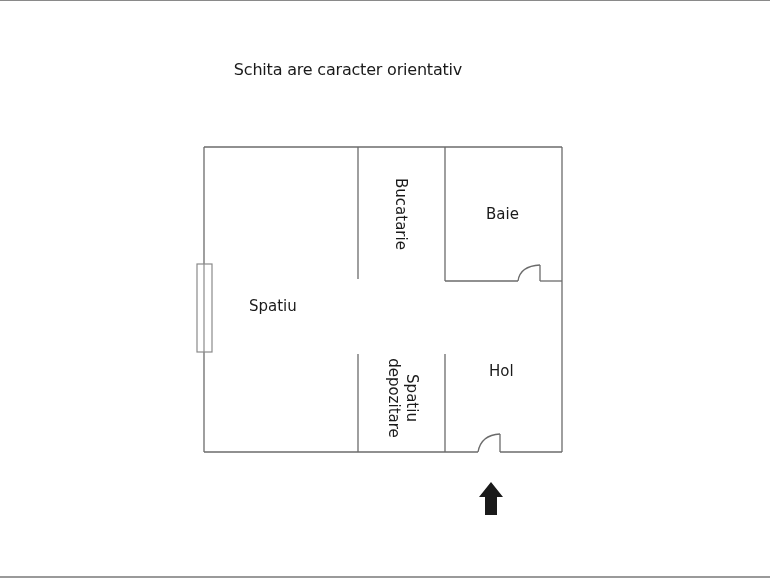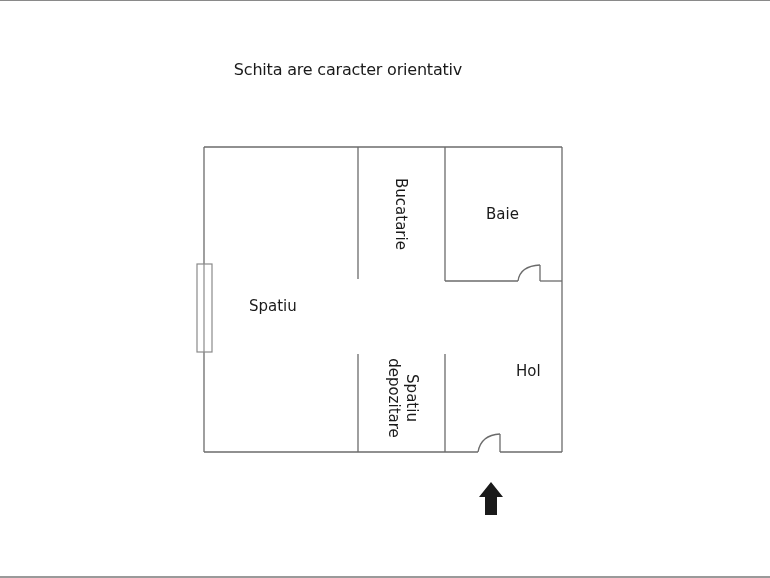--- a/index.html
+++ b/index.html
@@ -52,20 +52,20 @@
   <g stroke="#8a8a8a" stroke-width="1.2" fill="#ffffff">
     <rect x="197" y="264" width="15" height="88"></rect>
     <line x1="204" y1="264" x2="204" y2="352"></line>
   </g>
 
   <path d="M491 482 L503 497 L497 497 L497 515 L485 515 L485 497 L479 497 Z" fill="#1a1a1a"></path>
 </svg>
 
 <div class="label" style="left:249px; top:297px;">Spatiu</div>
 <div class="label" style="left:486px; top:205px;">Baie</div>
-<div class="label" style="left:516px; top:362px;">Hol</div>
+<div class="label" style="left:489px; top:362px;">Hol</div>
 
 <div class="vlabel" style="left:361px; top:205px; width:80px; height:18px; transform: rotate(90deg);">Bucatarie</div>
 
 <div style="position:absolute; left:356px; top:378px; width:90px; height:40px; transform: rotate(90deg); transform-origin:center center; text-align:center; font-size:15px; line-height:18px;">
   <div>Spatiu</div>
   <div>depozitare</div>
 </div>
 
 </body></html>

